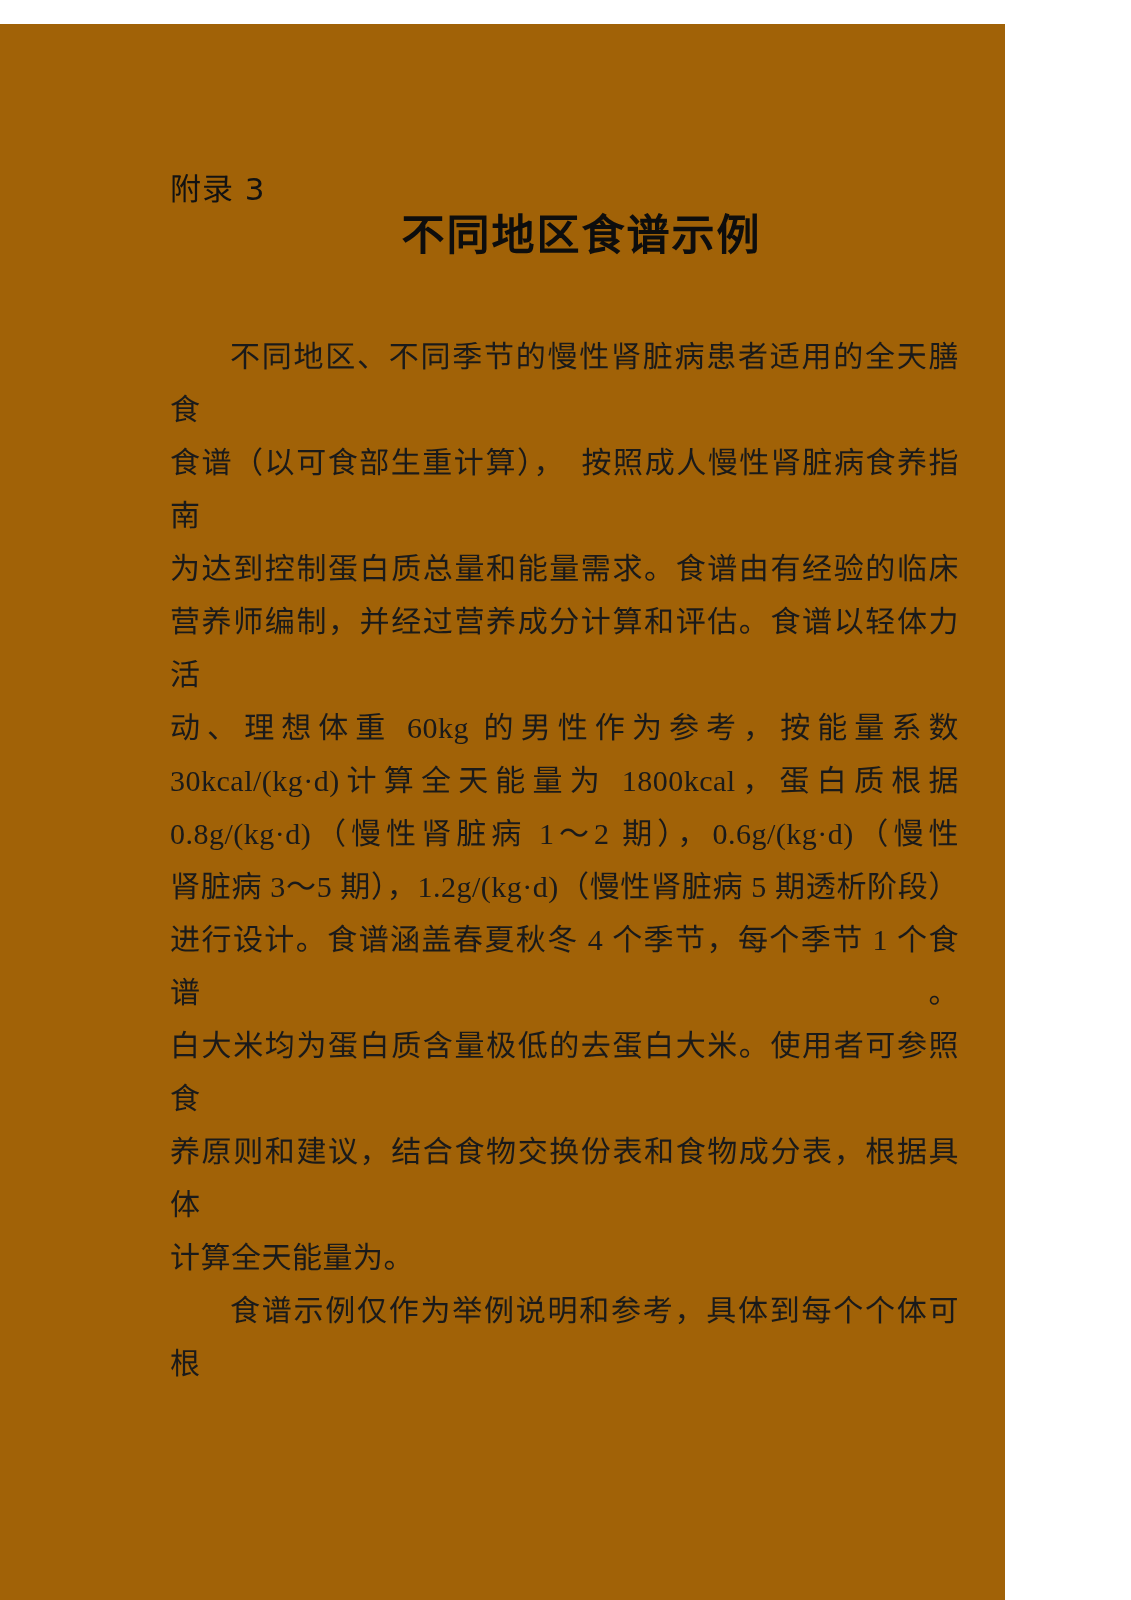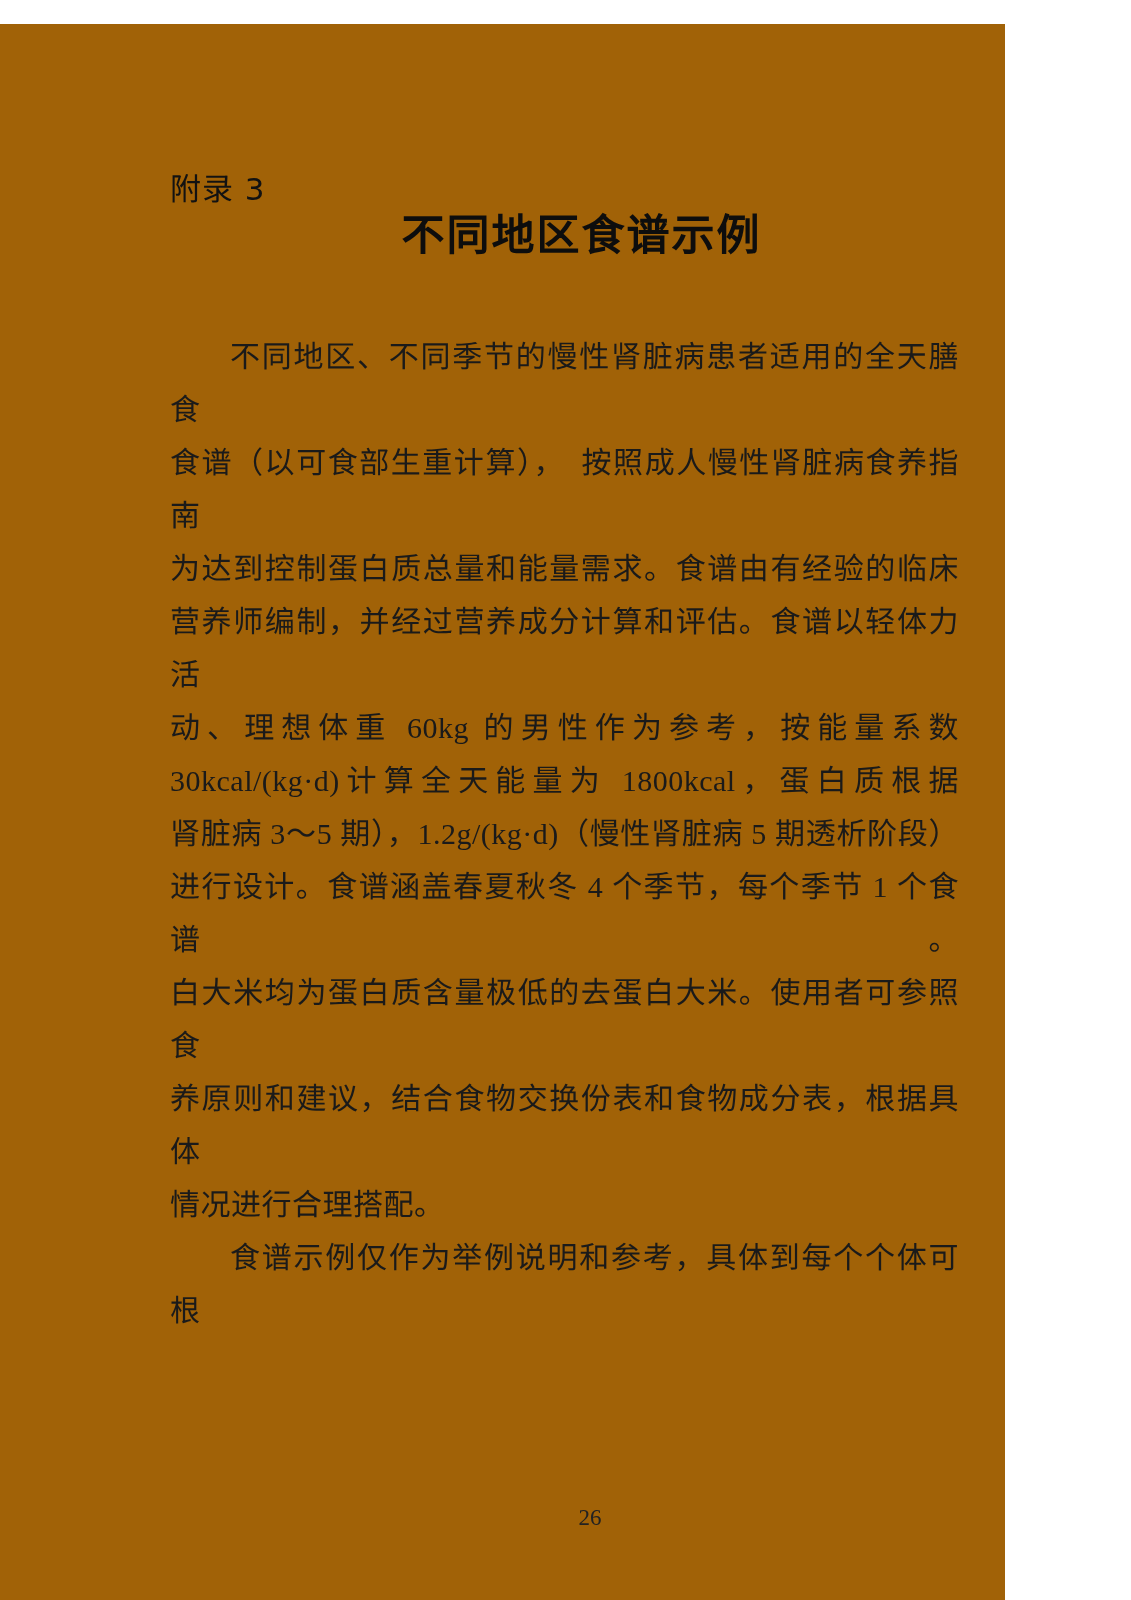--- a/index.html
+++ b/index.html
@@ -82,26 +82,26 @@
   <h1 class="doc-title" style="margin:0; font-size:43px;">不同地区食谱示例</h1>
 
   <div class="body-text">
       <div>
         <div class="line indent">不同地区、不同季节的慢性肾脏病患者适用的全天膳食</div>
         <div class="line">食谱（以可食部生重计算），　按照成人慢性肾脏病食养指南</div>
         <div class="line">为达到控制蛋白质总量和能量需求。食谱由有经验的临床</div>
         <div class="line">营养师编制，并经过营养成分计算和评估。食谱以轻体力活</div>
         <div class="line">动、理想体重 60kg 的男性作为参考，按能量系数</div>
         <div class="line">30kcal/(kg·d)计算全天能量为 1800kcal，蛋白质根据</div>
+        <div class="line">0.8g/(kg·d)（慢性肾脏病 1～2 期），0.6g/(kg·d)（慢性</div>
         <div class="line">肾脏病 3～5 期），1.2g/(kg·d)（慢性肾脏病 5 期透析阶段）</div>
         <div class="line">进行设计。食谱涵盖春夏秋冬 4 个季节，每个季节 1 个食谱。</div>
         <div class="line">白大米均为蛋白质含量极低的去蛋白大米。使用者可参照食</div>
         <div class="line">养原则和建议，结合食物交换份表和食物成分表，根据具体</div>
-        <div class="line last">情况进行合理搭配。</div>
+        <div class="line last">计算全天能量为。</div>
       </div>
       <div>
         <div class="line indent">食谱示例仅作为举例说明和参考，具体到每个个体可根</div>
       </div>
     </div>
 
-  <div class="page-number">26</div>
 
 </div>
 
 </body></html>

